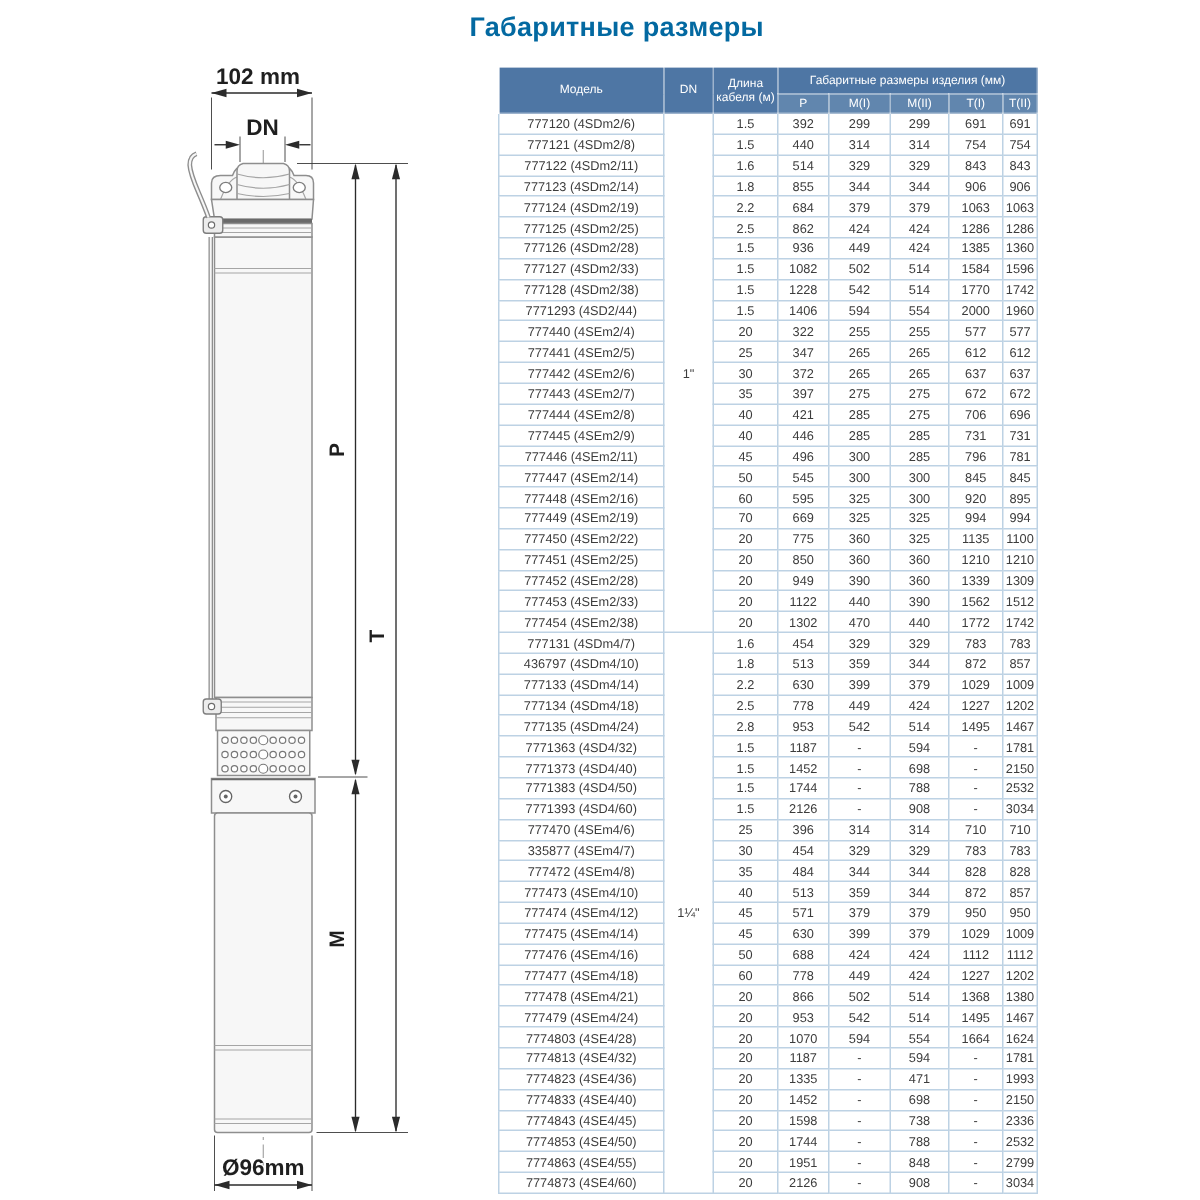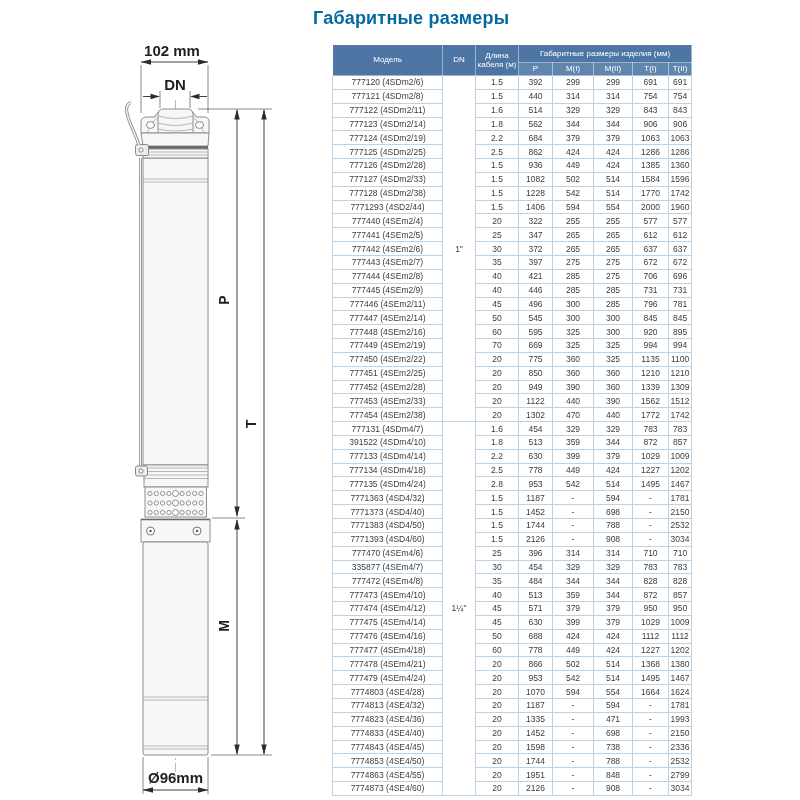--- a/index.html
+++ b/index.html
@@ -229,21 +229,21 @@
           <td>1.6</td>
           <td>514</td>
           <td>329</td>
           <td>329</td>
           <td>843</td>
           <td>843</td>
         </tr>
         <tr>
           <td>777123 (4SDm2/14)</td>
           <td>1.8</td>
-          <td>562</td>
+          <td>855</td>
           <td>344</td>
           <td>344</td>
           <td>906</td>
           <td>906</td>
         </tr>
         <tr>
           <td>777124 (4SDm2/19)</td>
           <td>2.2</td>
           <td>684</td>
           <td>379</td>
@@ -435,21 +435,21 @@
           <td>777131 (4SDm4/7)</td>
           <td rowspan="27">1¼"</td>
           <td>1.6</td>
           <td>454</td>
           <td>329</td>
           <td>329</td>
           <td>783</td>
           <td>783</td>
         </tr>
         <tr>
-          <td>391522 (4SDm4/10)</td>
+          <td>436797 (4SDm4/10)</td>
           <td>1.8</td>
           <td>513</td>
           <td>359</td>
           <td>344</td>
           <td>872</td>
           <td>857</td>
         </tr>
         <tr>
           <td>777133 (4SDm4/14)</td>
           <td>2.2</td>

